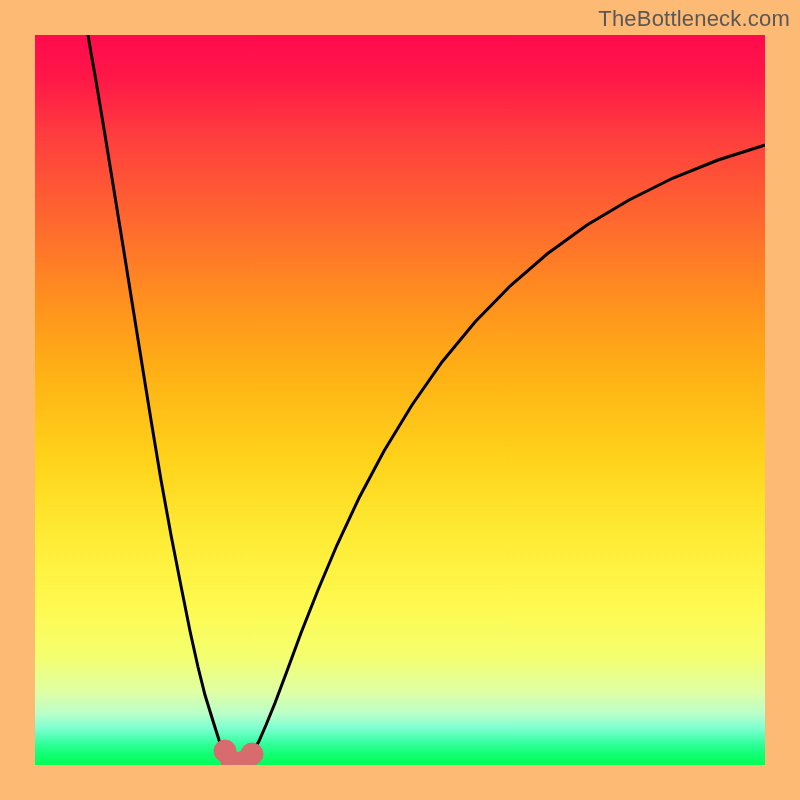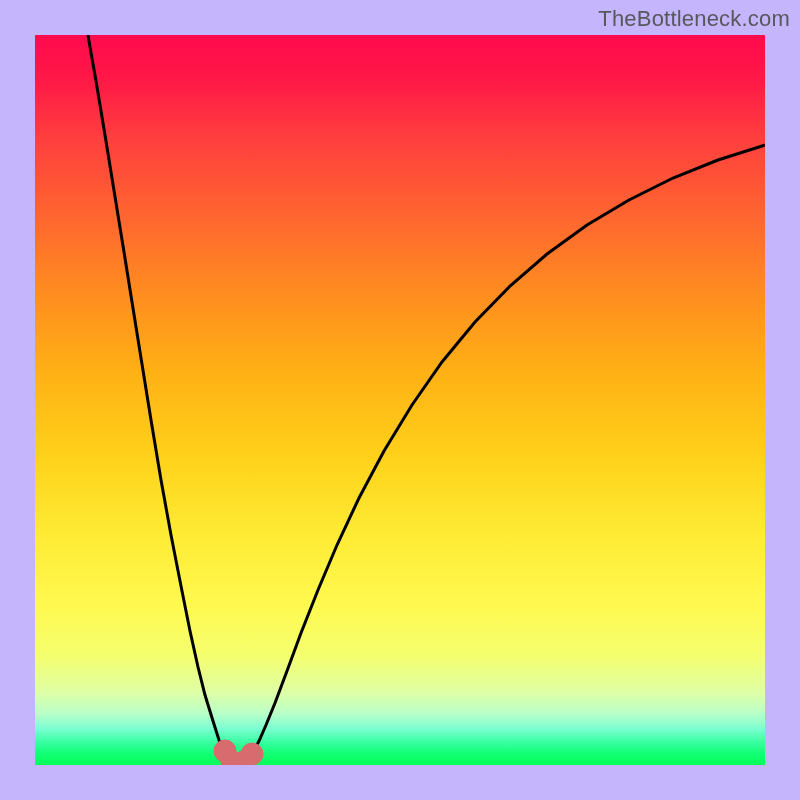--- a/index.html
+++ b/index.html
@@ -10,21 +10,21 @@
     background: #000;
     overflow: hidden;
     font-family: Arial, Helvetica, sans-serif;
   }
   .frame {
     position: absolute;
     left: 0;
     top: 0;
     width: 800px;
     height: 800px;
-    background: #c4b5fd;
+    background: #fdba74;
   }
   .plot-area {
     position: absolute;
     left: 35px;
     top: 35px;
     width: 730px;
     height: 730px;
   }
   .gradient-bg {
     position: absolute;

